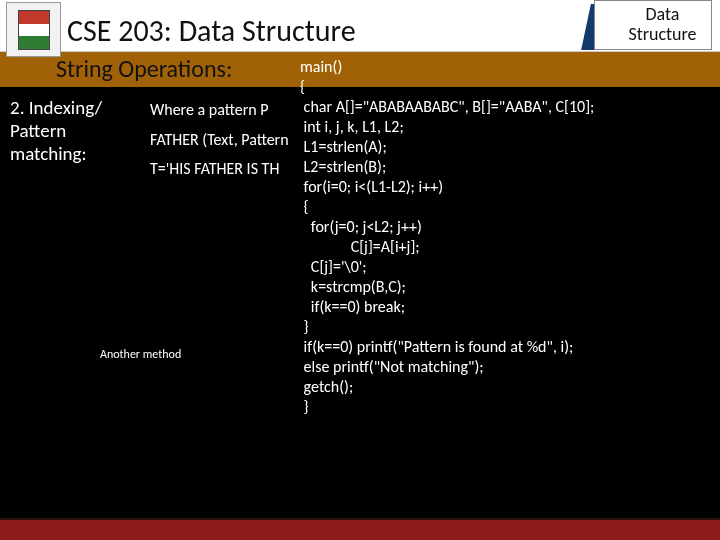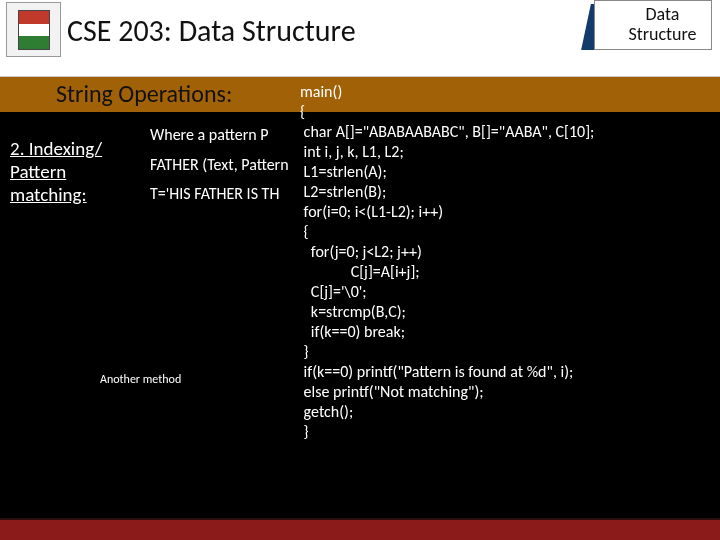--- a/index.html
+++ b/index.html
@@ -7,21 +7,21 @@
     width: 720px;
     height: 540px;
     background: #000;
     font-family: Calibri, Arial, sans-serif;
     position: relative;
     overflow: hidden;
   }
   .header {
     display: flex;
     align-items: flex-start;
-    height: 77px;
+    height: 52px;
     background: #fff;
     border-bottom: 1px solid #ccc;
     position: relative;
   }
   .logo {
     width: 55px;
     height: 55px;
     margin: 2px 6px 0 6px;
     background: #f2f2f2;
     border: 1px solid #999;
@@ -78,25 +78,24 @@
     color: #111;
   }
   .content {
     position: relative;
     color: #fff;
     height: 420px;
   }
   .leftcol {
     position: absolute;
     left: 10px;
-    top: 26px;
+    top: 10px;
     width: 130px;
     font-size: 19px;
     line-height: 1.2;
-    text-decoration: underline;
   }
   .midcol {
     position: absolute;
     left: 150px;
     top: 10px;
     width: 170px;
     font-size: 16px;
     line-height: 1.6;
   }
   .midcol .row { margin-bottom: 4px; }

